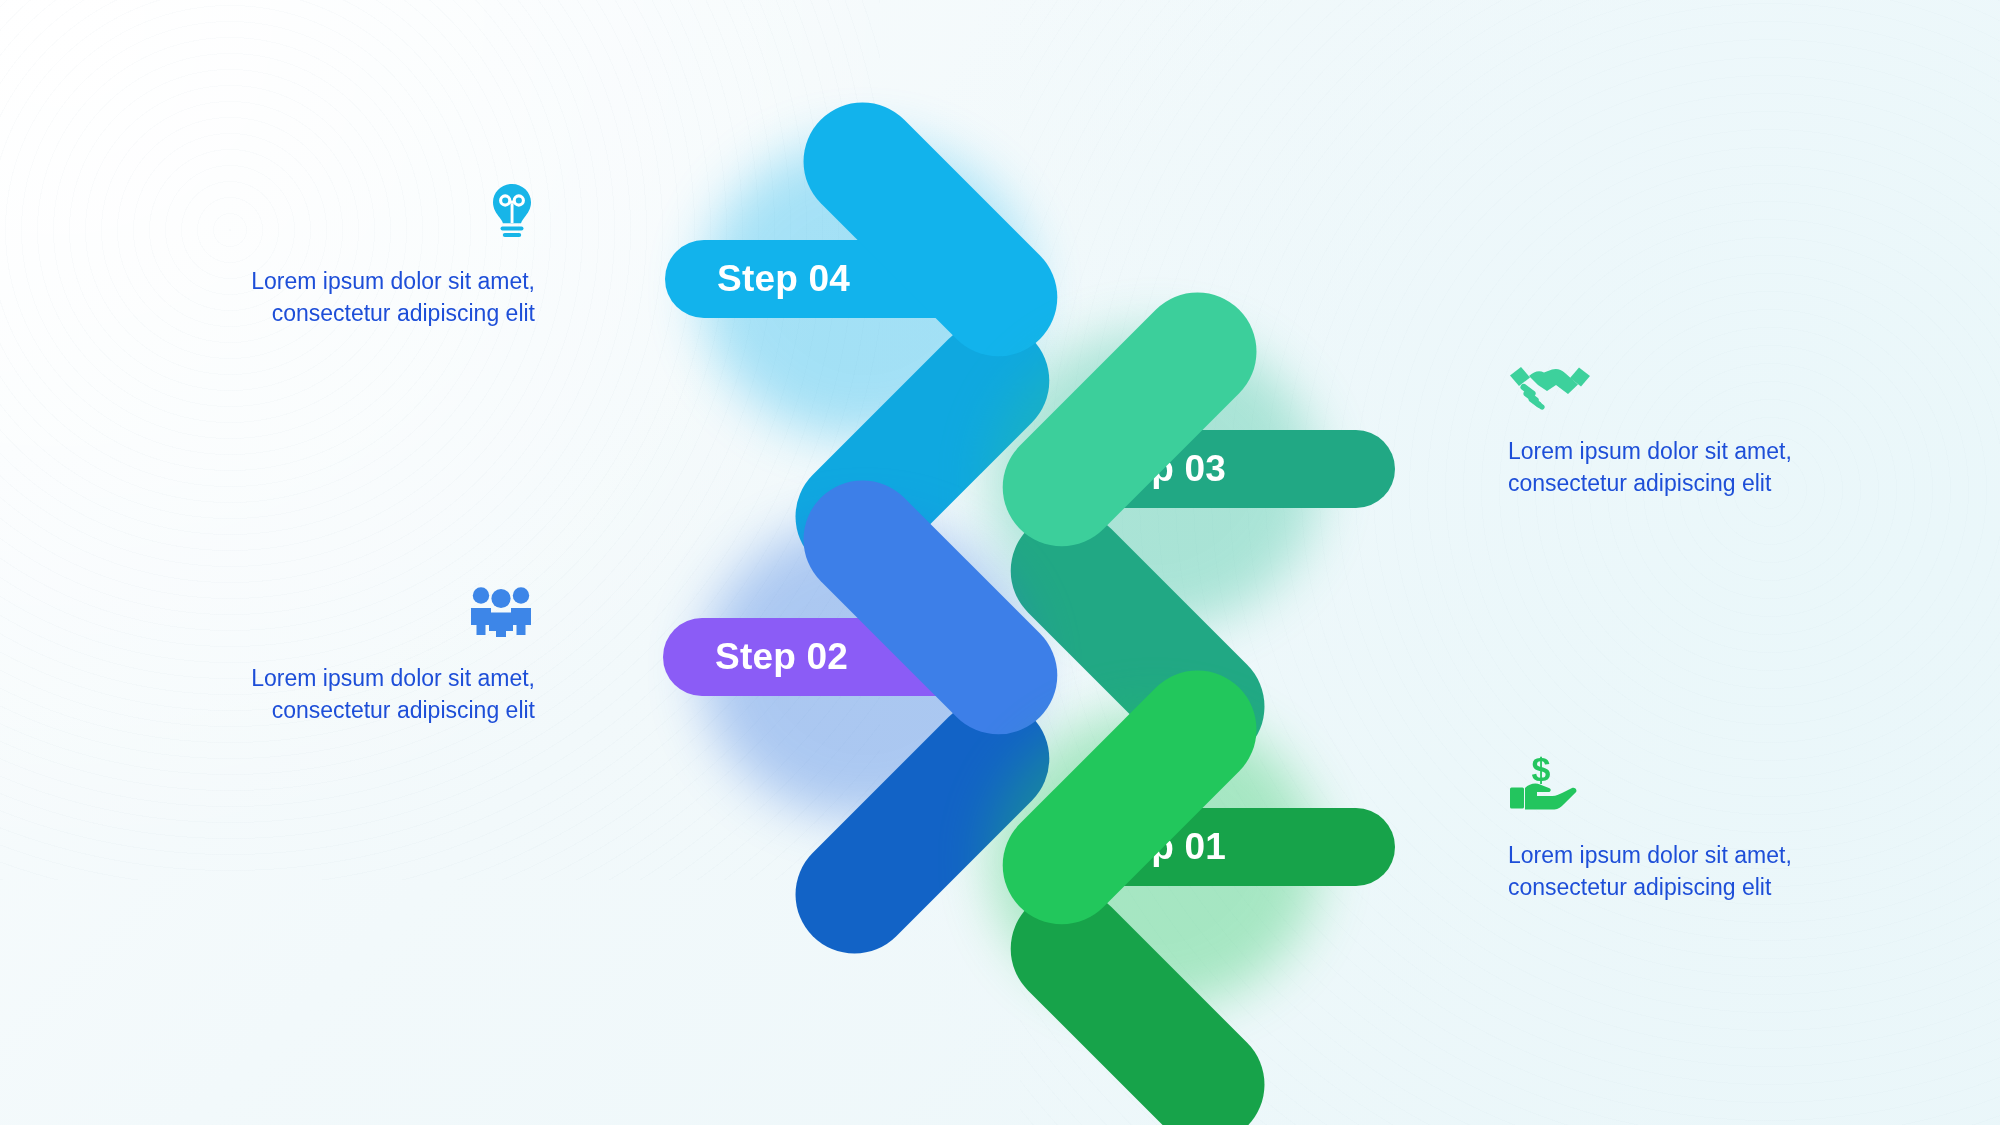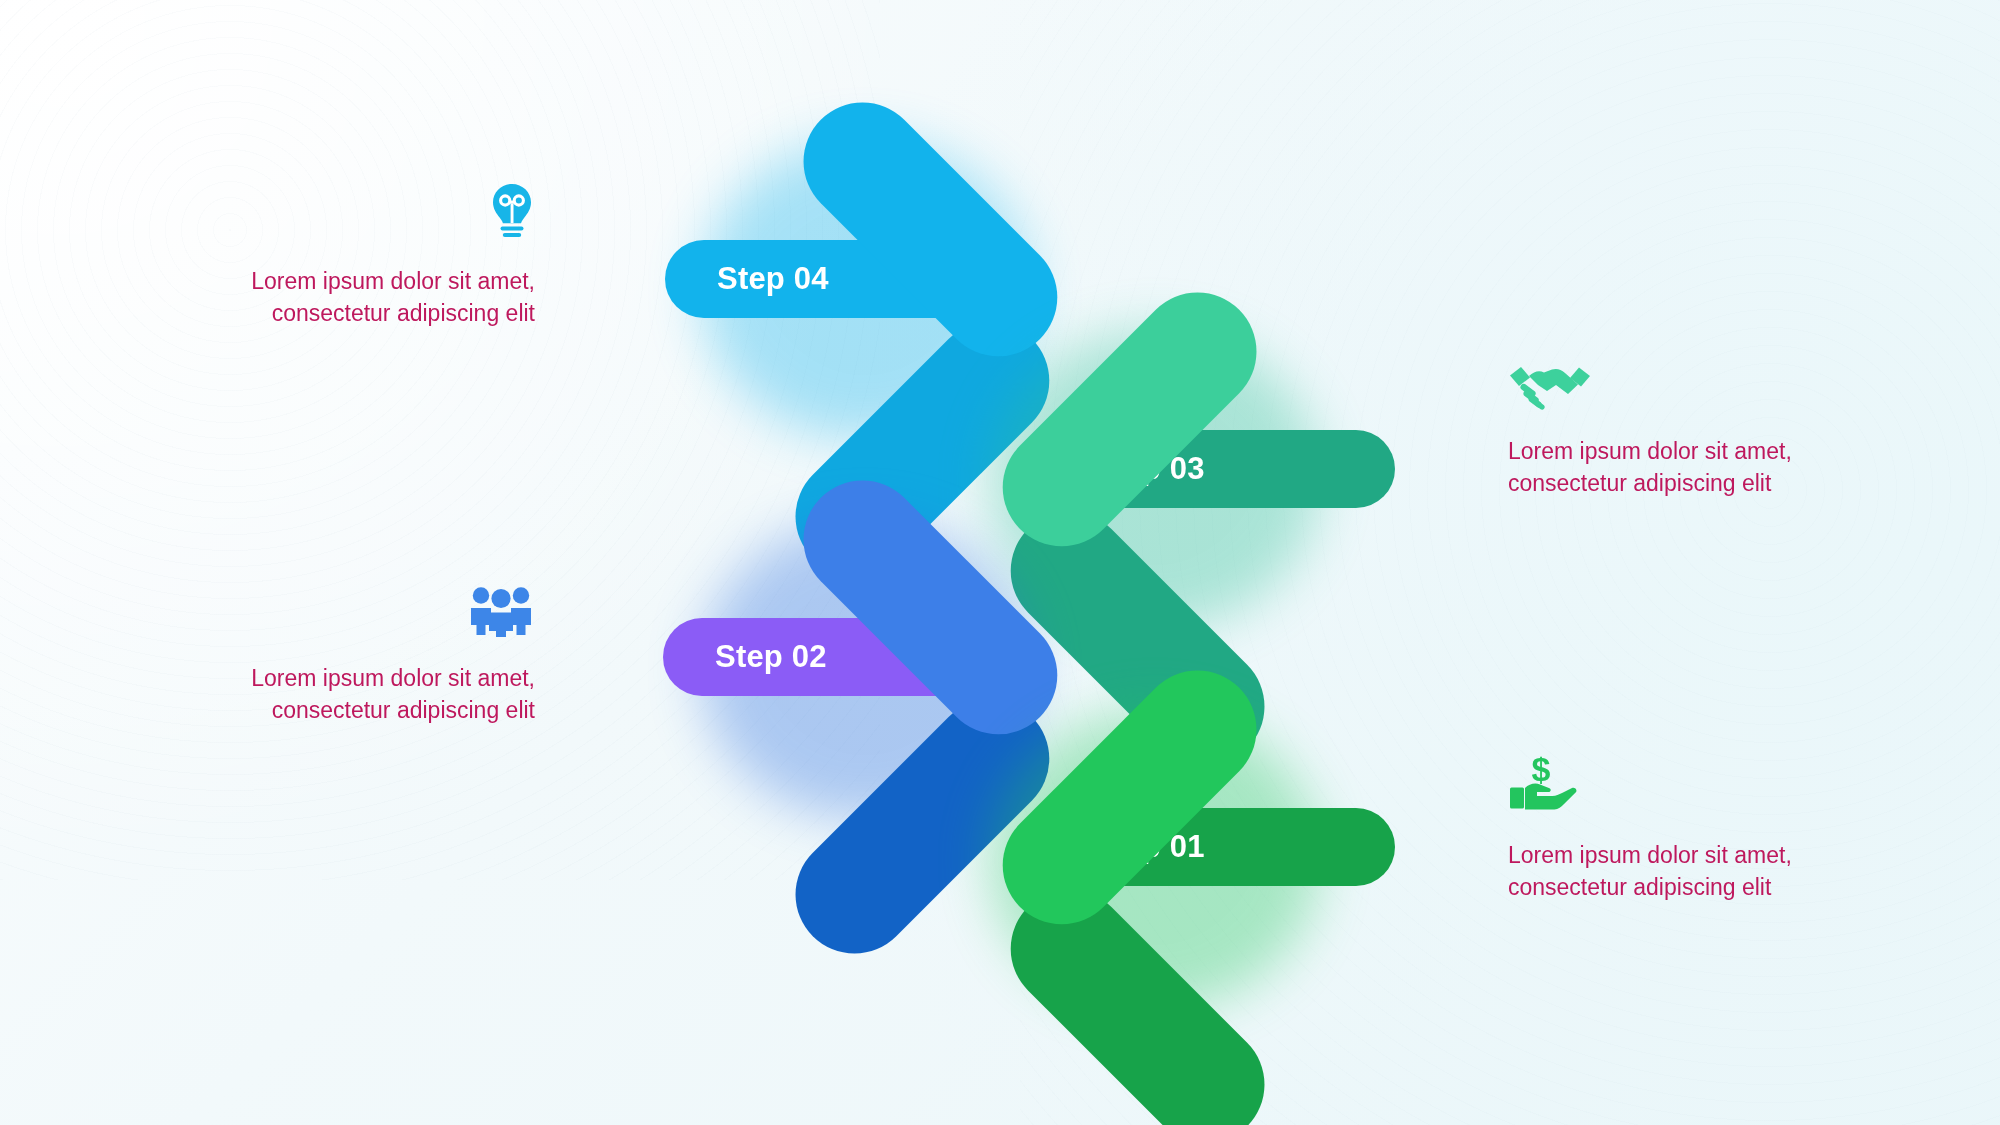--- a/index.html
+++ b/index.html
@@ -30,38 +30,38 @@
 
   .stage { position:absolute; inset:0; }
   .arm {
     position:absolute; border-radius:60px;
     width:310px; height:118px; transform-origin:0 50%;
   }
   
   .pill {
     position:absolute; height:78px; border-radius:39px;
     display:flex; align-items:center;
-    color:#ffffff; font-size:31px; font-weight:700; letter-spacing:.2px;
+    color:#ffffff; font-size:37px; font-weight:700; letter-spacing:.2px;
     white-space:nowrap;
   }
   .pill.right-label { justify-content:flex-start; padding-left:52px; }
   .pill.left-label  { justify-content:flex-start; padding-left:48px; }
 
   
   .glow{ position:absolute; border-radius:50%; filter:blur(26px); opacity:.35; }
 
   
   .sideblock { position:absolute; width:330px; }
   .sideblock.left  { text-align:right; }
   .sideblock.right { text-align:left; }
   .icon-wrap { height:62px; display:flex; align-items:flex-end; margin-bottom:26px; }
   .sideblock.left  .icon-wrap { justify-content:flex-end; }
   .sideblock.right .icon-wrap { justify-content:flex-start; }
   .desc {
-    font-size:23px; line-height:1.37; color:#be185d; font-weight:400;
+    font-size:23px; line-height:1.37; color:#1d4ed8; font-weight:400;
   }
 </style>
 </head>
 <body>
 
 <div class="bg-texture"></div>
 <div class="bg-texture2"></div>
 
 <div class="stage">
 

